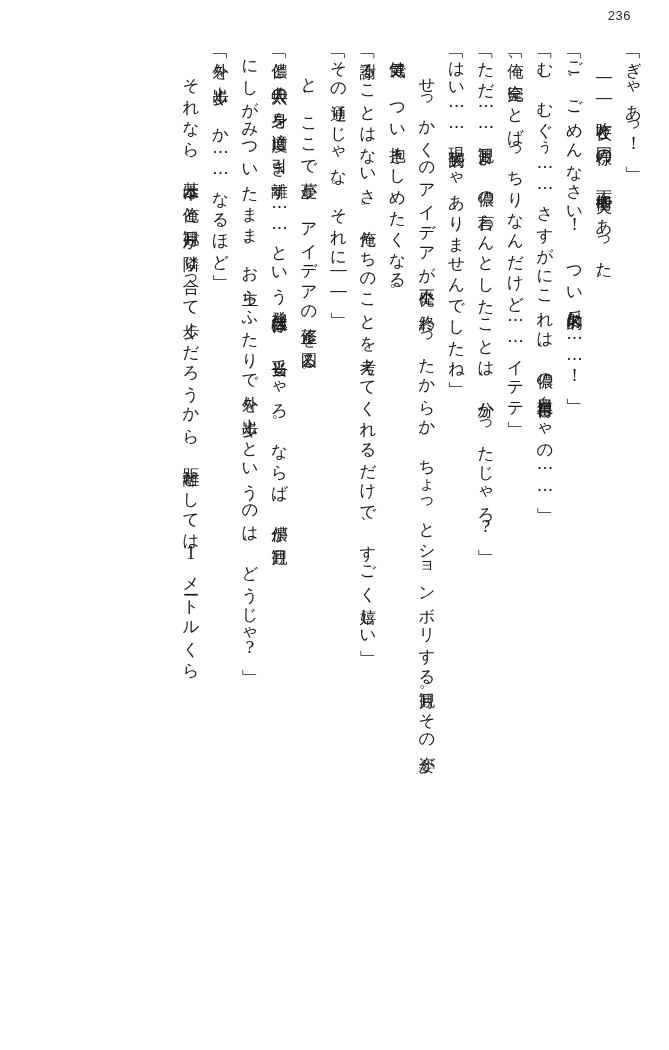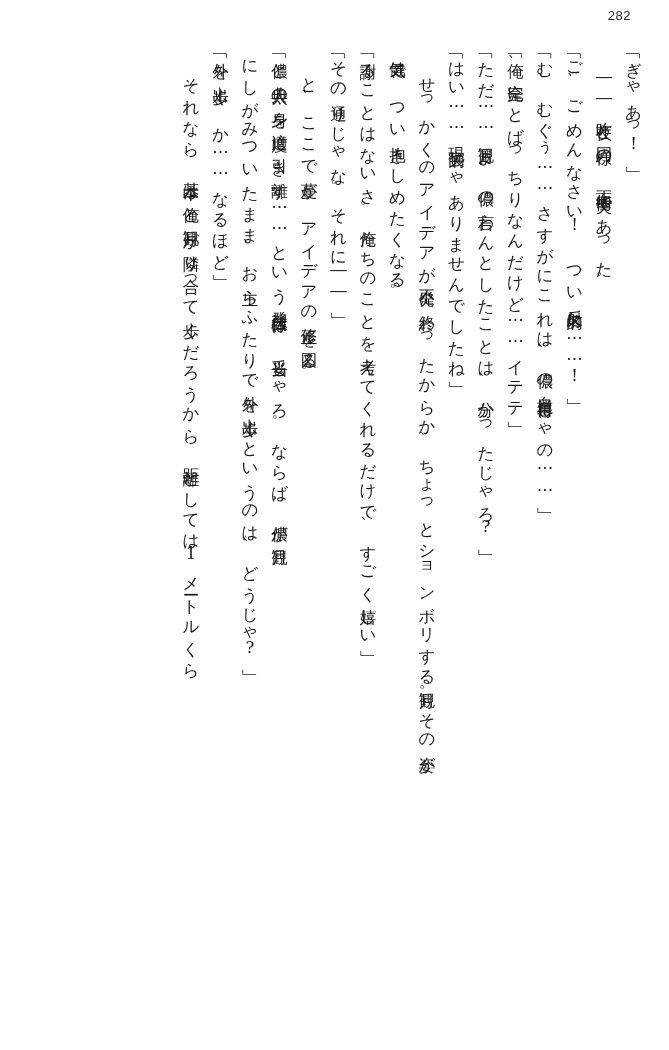--- a/index.html
+++ b/index.html
@@ -54,21 +54,21 @@
     overflow: visible;
   }
   
   .ind-0 { padding-top: 0px; }
 </style>
 </head>
 <body>
 
 <div class="page">
 
-  <div class="page-number">282</div>
+  <div class="page-number">236</div>
 
   <div class="text-body">
     <div class="vline ind-0">「ぎゃあっ!」</div>
     <div class="vline ind-0">　――昨夜と同様の、正面衝突であった。</div>
     <div class="vline ind-0">「ご、ごめんなさい!　つい反射的に……!」</div>
     <div class="vline ind-0">「む、むぐぅ……さすがにこれは、儂の自業自得じゃの……」</div>
     <div class="vline ind-0">「俺、完全にとばっちりなんだけど……イテテ」</div>
     <div class="vline ind-0">「ただ……観月よ、儂の言わんとしたことは、分かったじゃろ?」</div>
     <div class="vline ind-0">「はい……現実的じゃありませんでしたね」</div>
     <div class="vline ind-0">　せっかくのアイデアが不発に終わったからか、ちょっとションボリする観月。その姿が</div>

